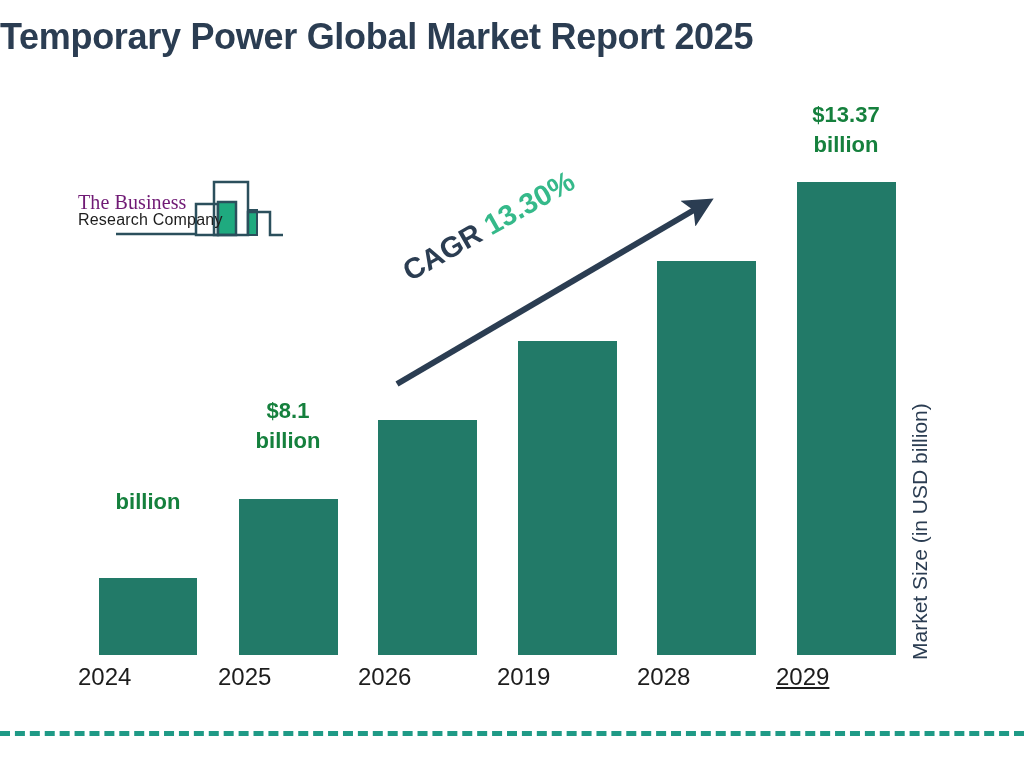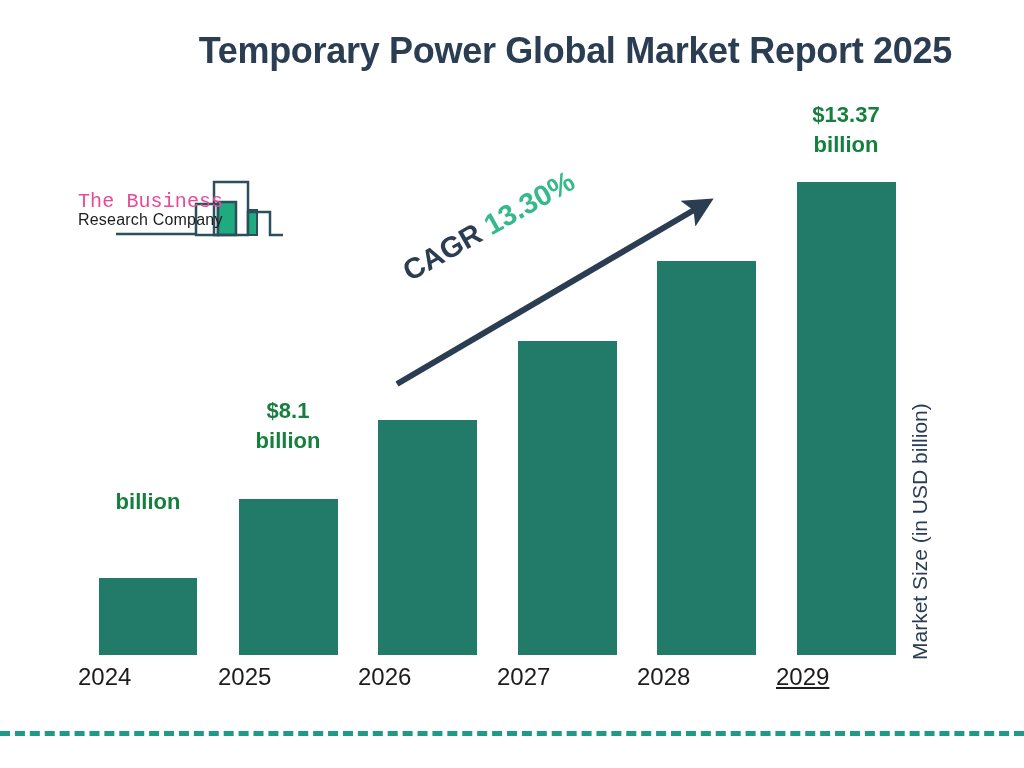--- a/index.html
+++ b/index.html
@@ -11,23 +11,23 @@
   }
   #page {
     position:relative;
     width:1024px; height:768px;
     background:#ffffff;
   }
 
   
   #chart-title {
     position:absolute;
-    left:0; top:30px;
+    left:0; top:16px;
     width:952px;
-    text-align:right;
+    text-align:left;
     font-size:36px;
     font-weight:bold;
     color:#2b3d52;
     letter-spacing:-0.3px;
     white-space:nowrap;
   }
 
   
   #logo {
     position:absolute;
@@ -36,23 +36,23 @@
   }
   #logo-text-wrap {
     position:absolute;
     left:0; top:16px;
     width:125px;
     text-align:left;
     z-index:3;
   }
   #logo-line1 {
     font-size:20px;
-    color:#ec4899;
+    color:#701a75;
     line-height:20px;
-    font-family:Liberation Mono, monospace;
+    font-family:Liberation Serif, serif;
     letter-spacing:0.1px;
     white-space:nowrap;
   }
   #logo-line2 {
     font-size:16px;
     color:#1d1d1d;
     line-height:15px;
     letter-spacing:0.2px;
     white-space:nowrap;
   }
@@ -177,21 +177,21 @@
     <div class="bar-label" style="left:218px; top:396px; width:140px;">
       <div>$8.1</div>
       <div>billion</div>
     </div>
     <div class="x-tick" style="left:218px; top:662px; width:140px;">2025</div>
 
     <div class="bar" style="left:378px; top:420px; width:99px; height:235px;"></div>
     <div class="x-tick" style="left:358px; top:662px; width:140px;">2026</div>
 
     <div class="bar" style="left:518px; top:341px; width:99px; height:314px;"></div>
-    <div class="x-tick" style="left:497px; top:662px; width:140px;">2027</div>
+    <div class="x-tick" style="left:497px; top:662px; width:140px;">2019</div>
 
     <div class="bar" style="left:657px; top:261px; width:99px; height:394px;"></div>
     <div class="x-tick" style="left:637px; top:662px; width:140px;">2028</div>
 
     <div class="bar" style="left:797px; top:182px; width:99px; height:473px;"></div>
     <div class="bar-label" style="left:776px; top:100px; width:140px;">
       <div>$13.37</div>
       <div>billion</div>
     </div>
     <div class="x-tick" style="left:776px; top:662px; width:140px;text-decoration:underline;">2029</div>

